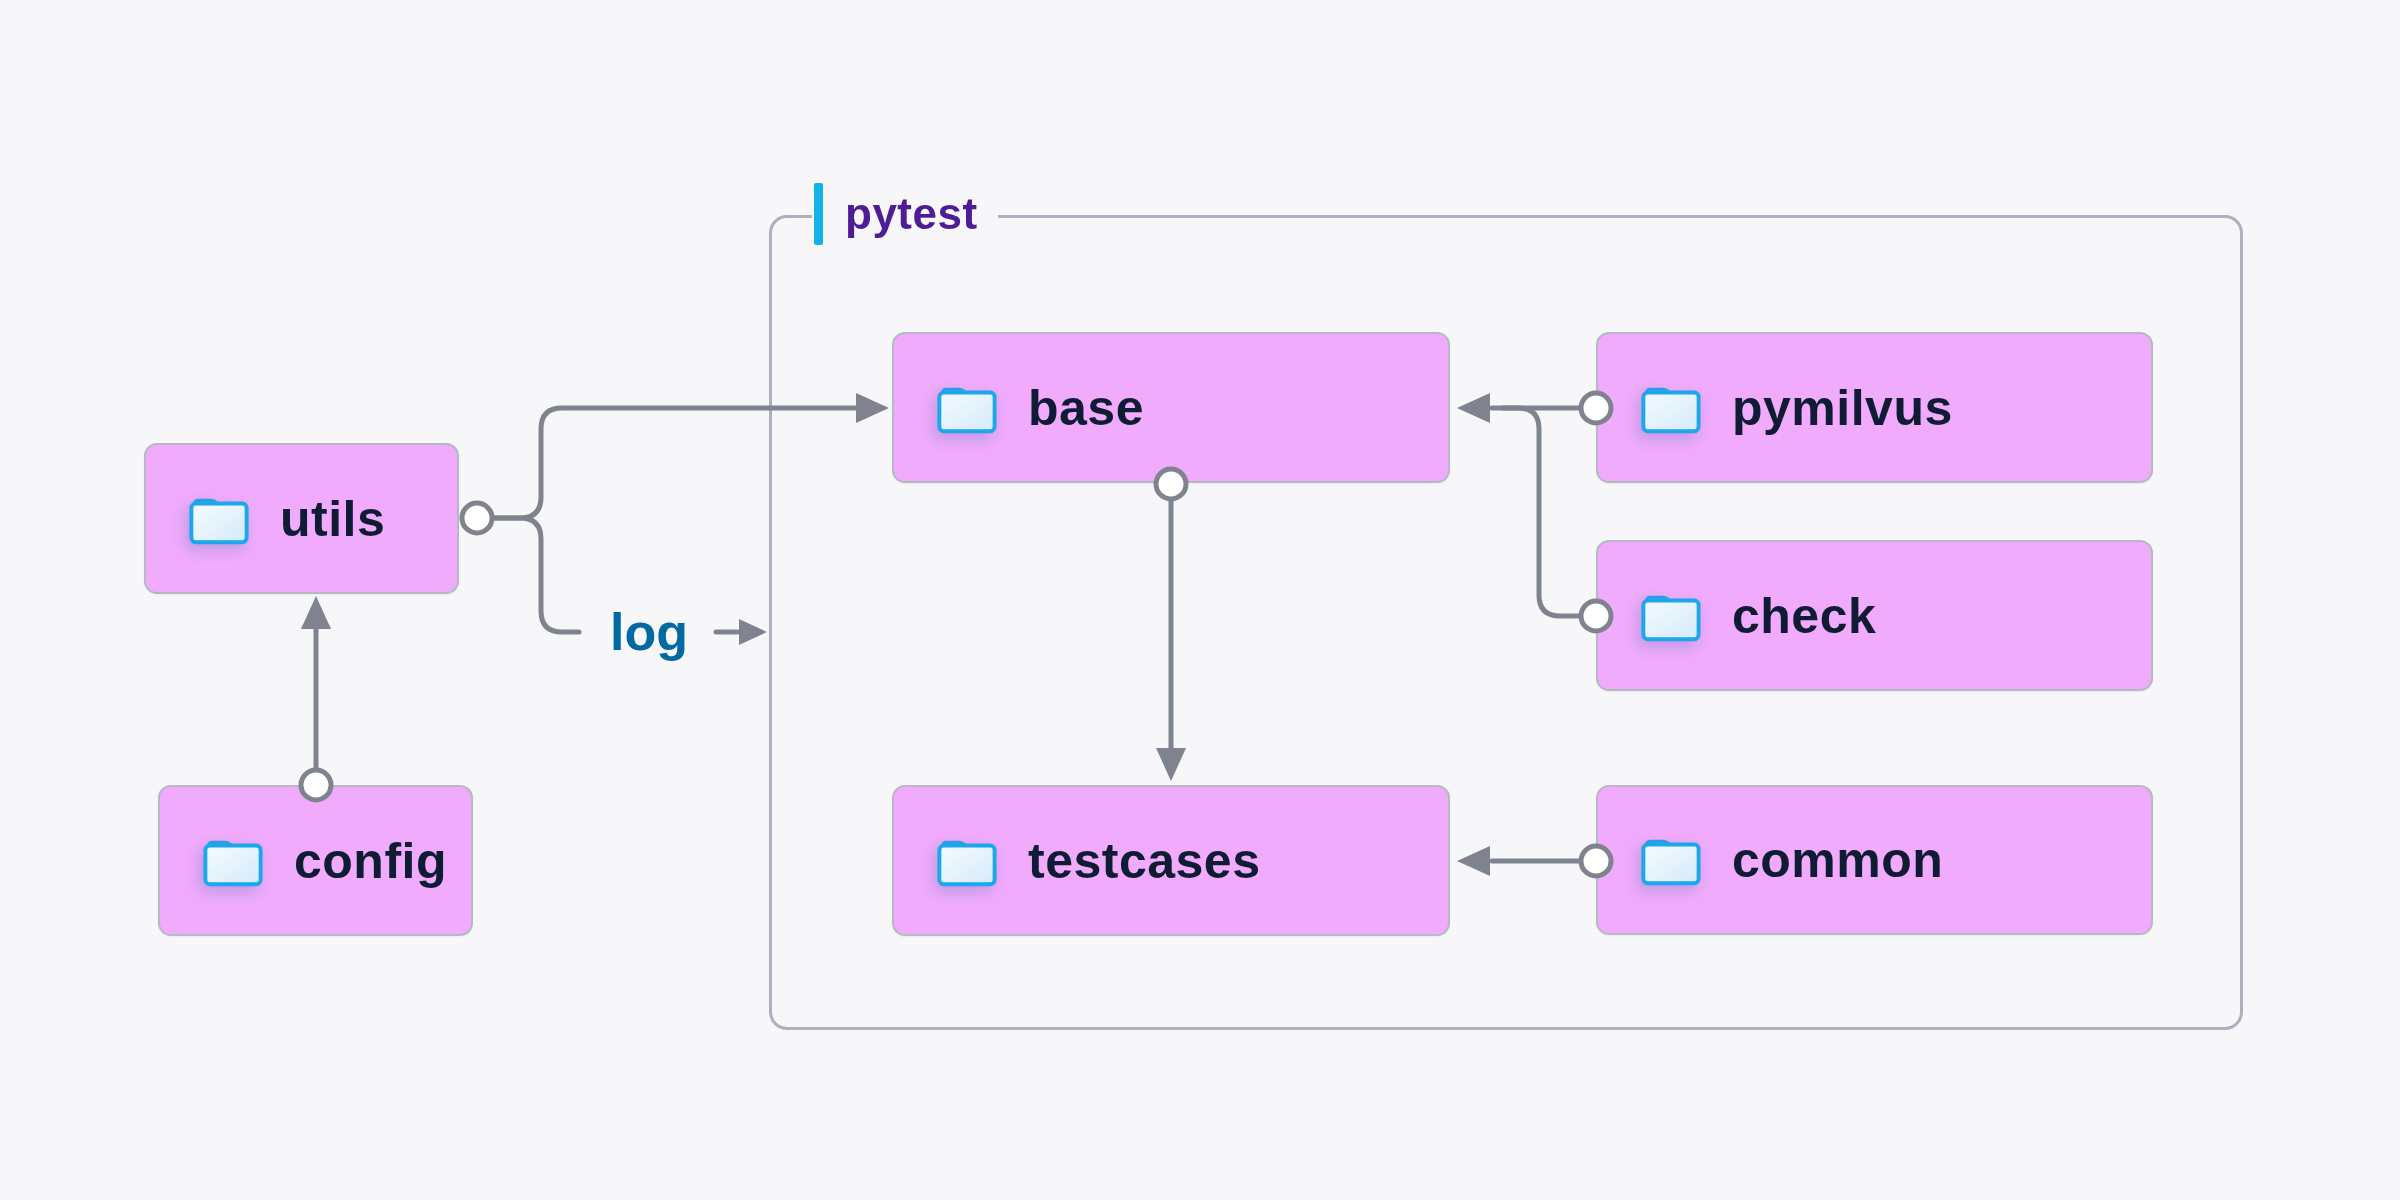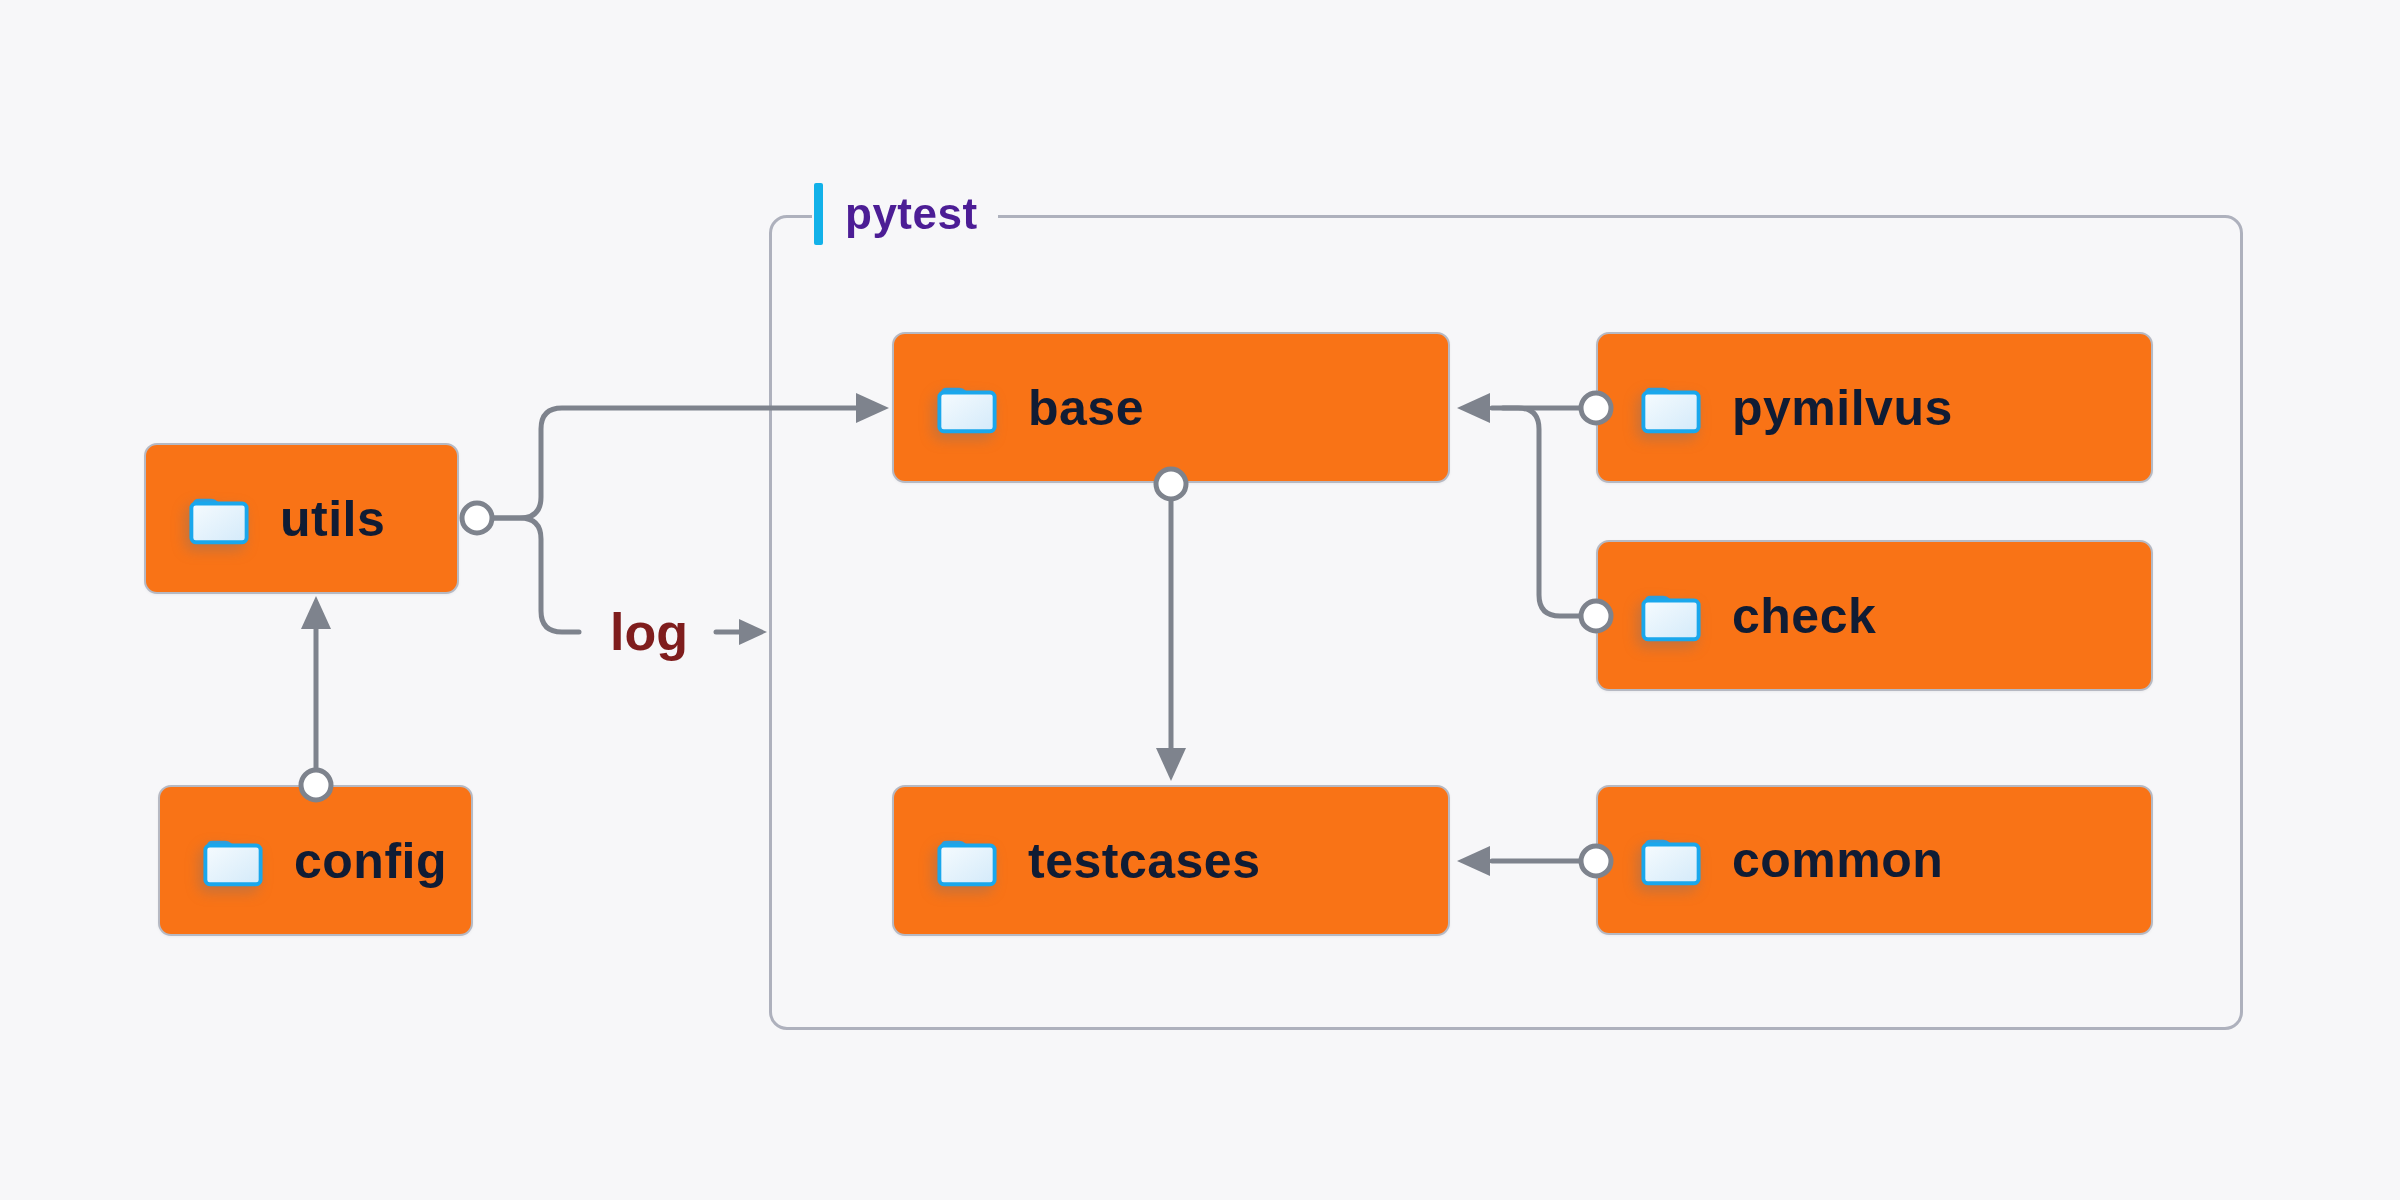--- a/index.html
+++ b/index.html
@@ -17,31 +17,31 @@
     position:absolute;left:812px;top:183px;height:62px;z-index:2;
     display:flex;align-items:center;gap:22px;background:#f7f7f9;
     padding:0 20px 0 2px;
   }
   .group-label .bar{width:9px;height:62px;background:#12b1e9;border-radius:2px;}
   .group-label .txt{
     font-size:44px;font-weight:700;color:#4c1d95;letter-spacing:.5px;line-height:62px;
   }
   
   .node{
-    position:absolute;background:#f97316;border:2.5px solid #b6b9c3;border-radius:13px;
+    position:absolute;background:#f0abfc;border:2.5px solid #b6b9c3;border-radius:13px;
     box-sizing:border-box;display:flex;align-items:center;gap:30px;padding-left:42px;
     z-index:2;box-shadow:0 1px 3px rgba(16,24,40,.05);
   }
   .node .label{font-size:50px;font-weight:700;color:#101c34;letter-spacing:.5px;}
   .folder{width:62px;height:54px;display:inline-flex;flex:0 0 auto;
     filter:drop-shadow(-4px 6px 7px rgba(60,110,160,.28));}
   
   .edge-label{
     position:absolute;left:603px;top:601px;width:92px;height:62px;z-index:4;
-    font-size:52px;font-weight:600;color:#7f1d1d;line-height:62px;text-align:center;
+    font-size:52px;font-weight:600;color:#0369a1;line-height:62px;text-align:center;
   }
   .wires{position:absolute;left:0;top:0;z-index:3;pointer-events:none;}
 </style>
 </head>
 <body>
 
 <div class="stage">
 
   <div class="group"></div>
   <div class="group-label">

